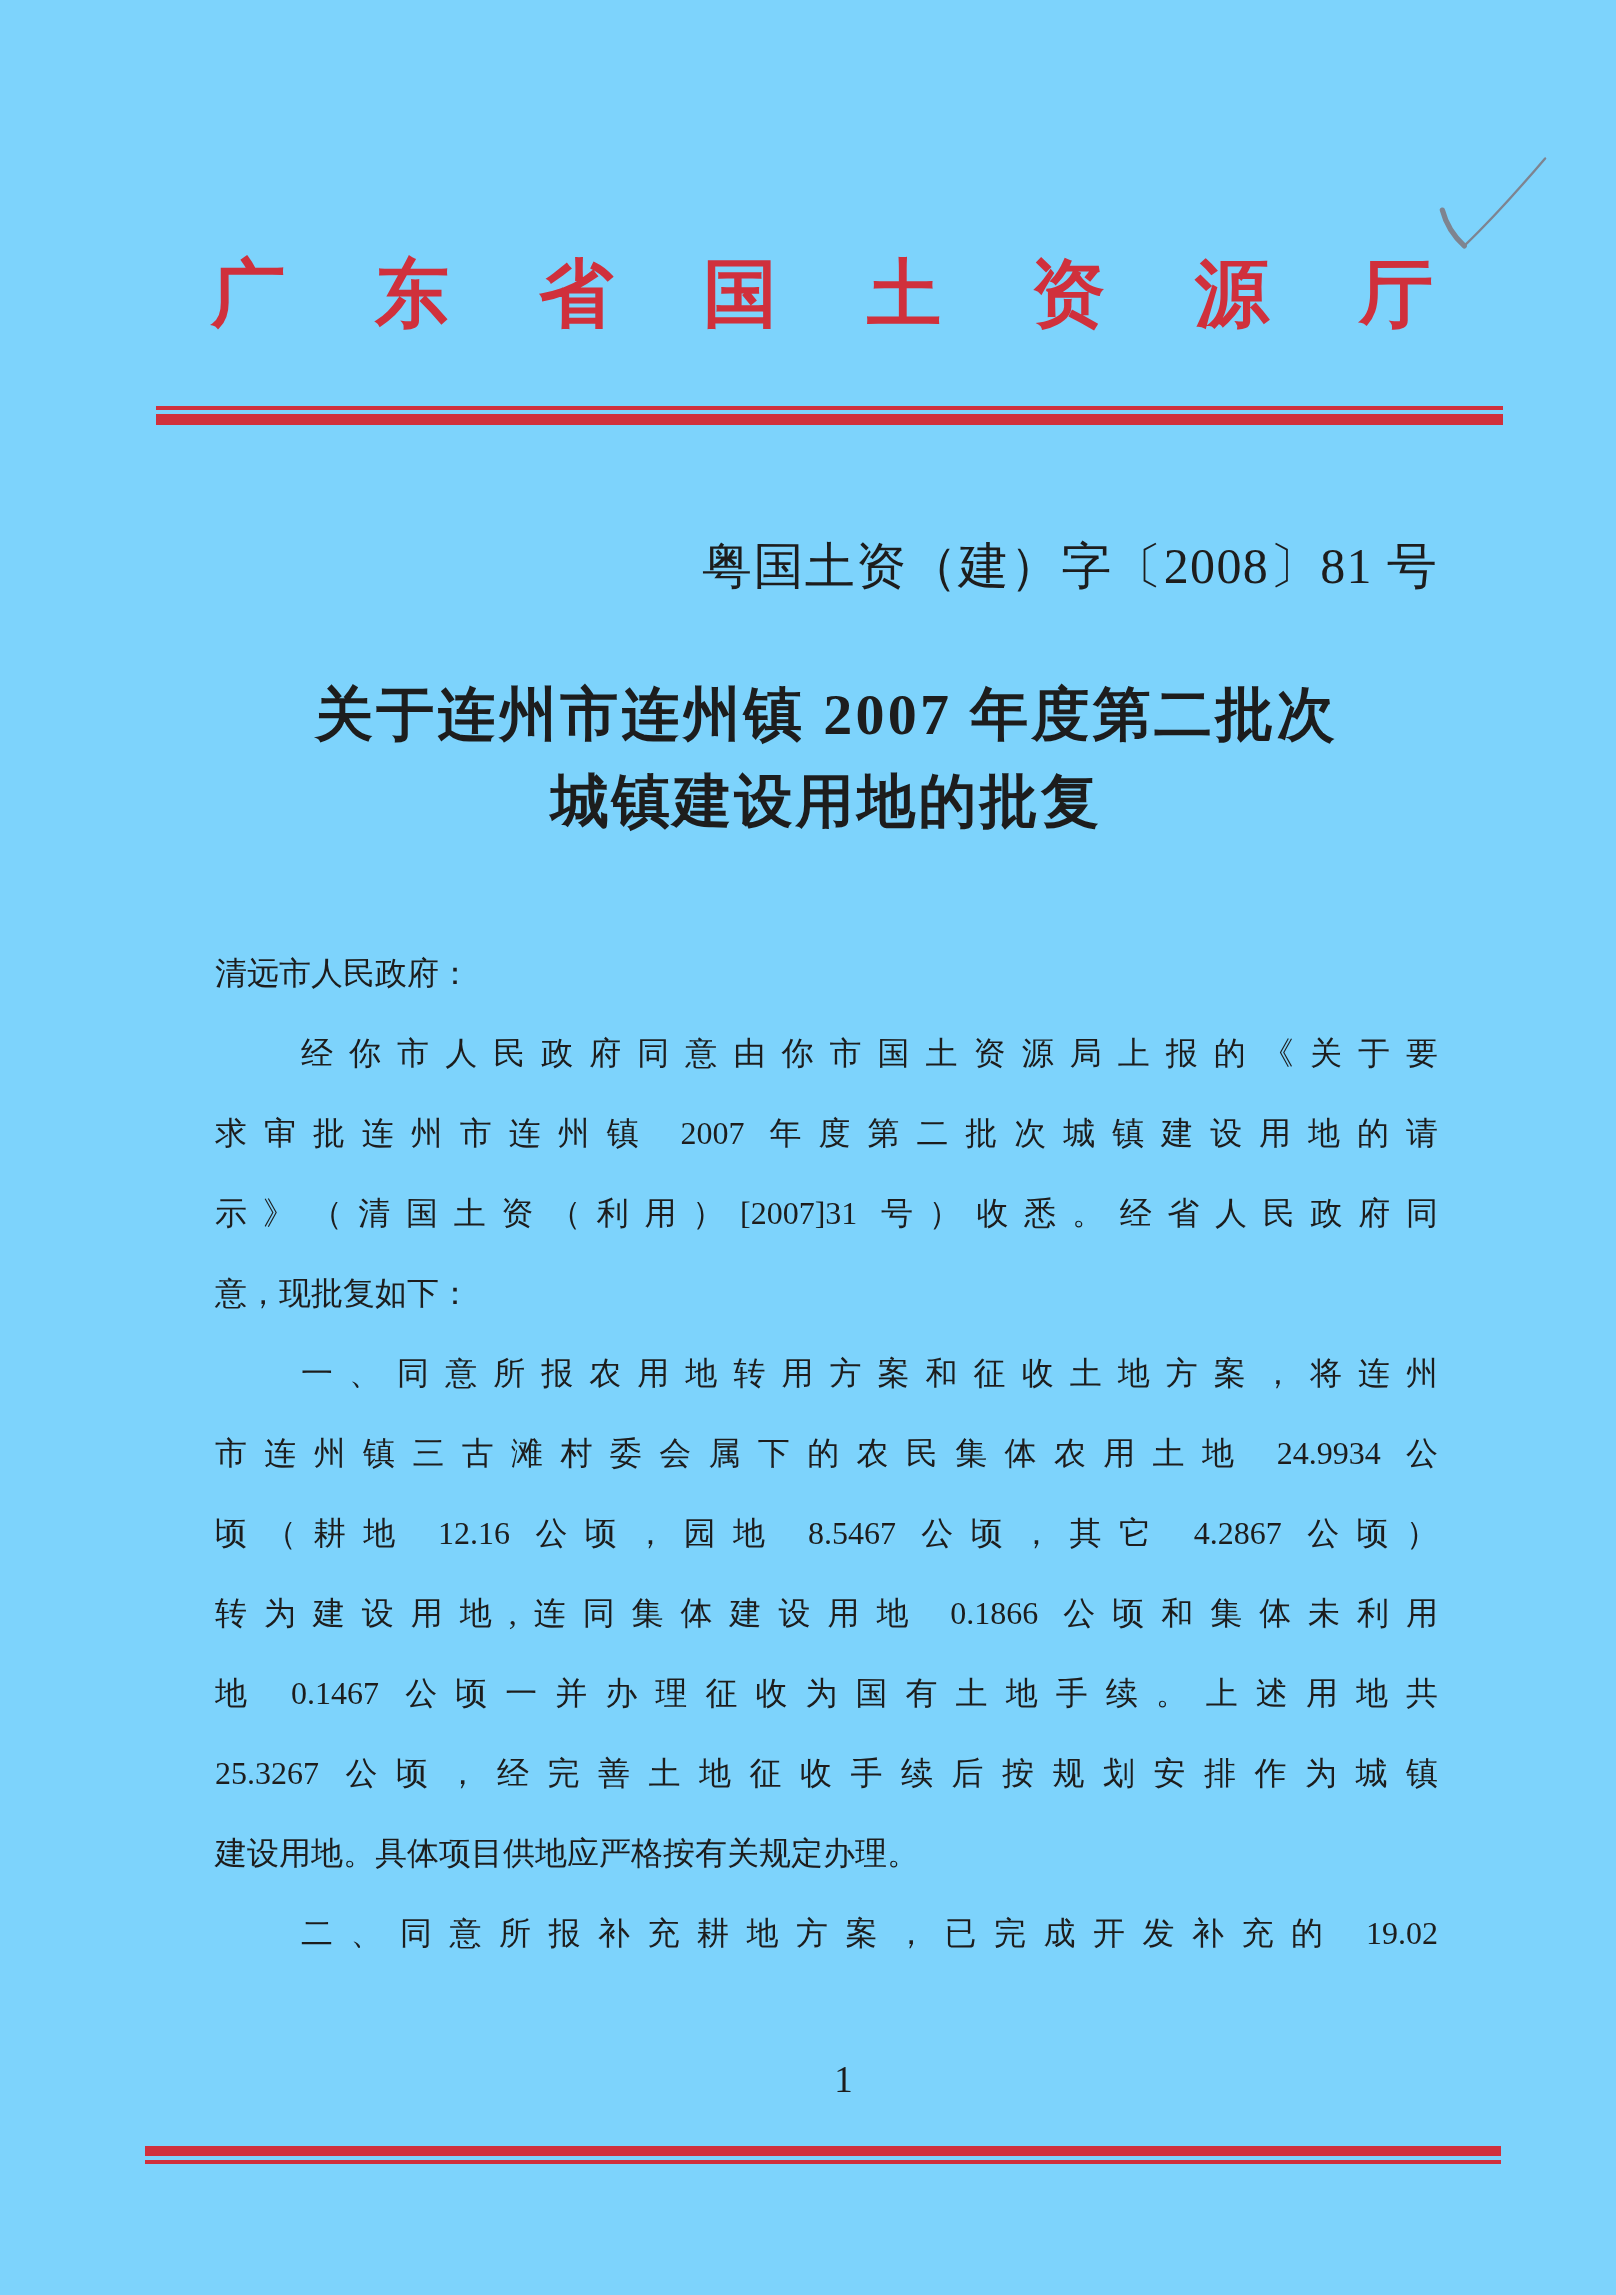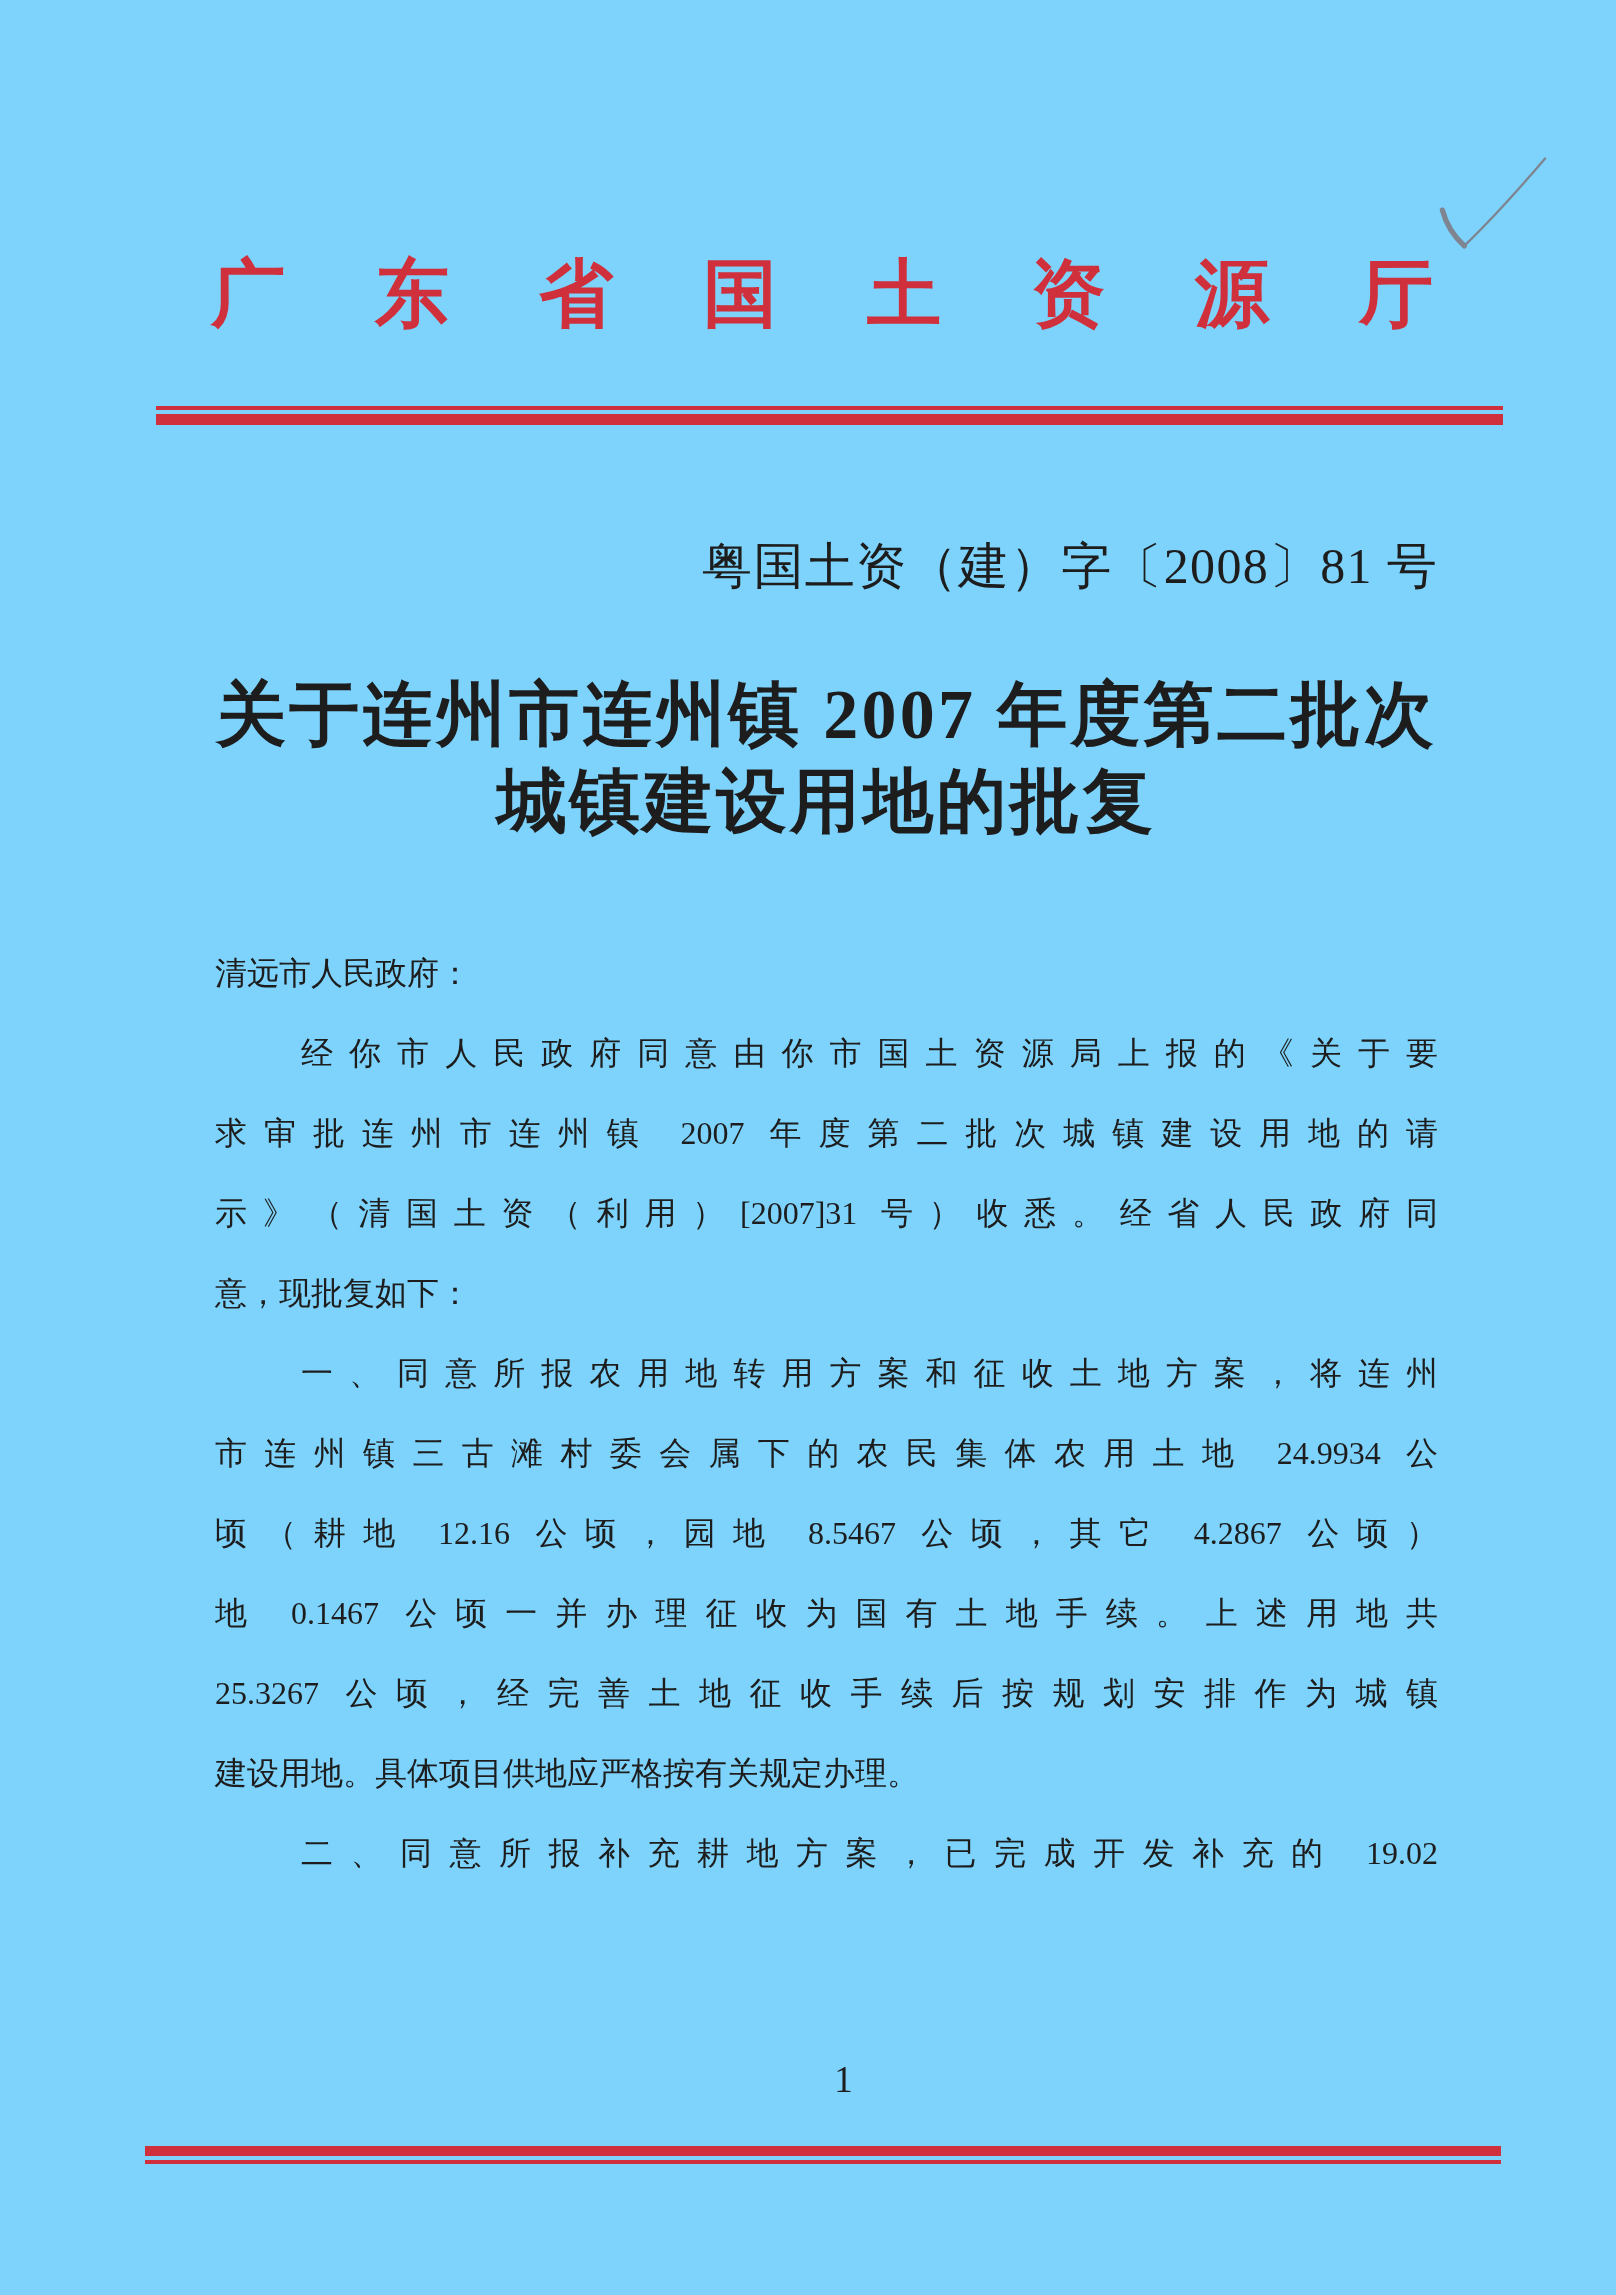--- a/index.html
+++ b/index.html
@@ -54,21 +54,21 @@
     white-space: nowrap;
   }
 
   
   .doc-title {
     position: absolute;
     left: 215px;
     top: 671px;
     width: 1223px;
     text-align: center;
-    font-size: 70px;
+    font-size: 58px;
     font-weight: bold;
     line-height: 87px;
     letter-spacing: 3.3px;
   }
 
   
   .body-block {
     position: absolute;
     left: 215px;
     top: 933px;
@@ -130,20 +130,21 @@
 
   <div class="body-block">
     <div class="body-line left">清远市人民政府：</div>
     <div class="body-line indent">经你市人民政府同意由你市国土资源局上报的《关于要</div>
     <div class="body-line">求审批连州市连州镇 2007 年度第二批次城镇建设用地的请</div>
     <div class="body-line">示》（清国土资（利用）[2007]31 号）收悉。经省人民政府同</div>
     <div class="body-line left">意，现批复如下：</div>
     <div class="body-line indent">一、同意所报农用地转用方案和征收土地方案，将连州</div>
     <div class="body-line">市连州镇三古滩村委会属下的农民集体农用土地 24.9934 公</div>
     <div class="body-line">顷（耕地 12.16 公顷，园地 8.5467 公顷，其它 4.2867 公顷）</div>
+    <div class="body-line">转为建设用地,连同集体建设用地 0.1866 公顷和集体未利用</div>
     <div class="body-line">地 0.1467 公顷一并办理征收为国有土地手续。上述用地共</div>
     <div class="body-line">25.3267 公顷，经完善土地征收手续后按规划安排作为城镇</div>
     <div class="body-line left">建设用地。具体项目供地应严格按有关规定办理。</div>
     <div class="body-line indent">二、同意所报补充耕地方案，已完成开发补充的 19.02</div>
   </div>
 
   <div class="page-number">1</div>
 
   <div class="rule rule-bottom-thick"></div>
   <div class="rule rule-bottom-thin"></div>

